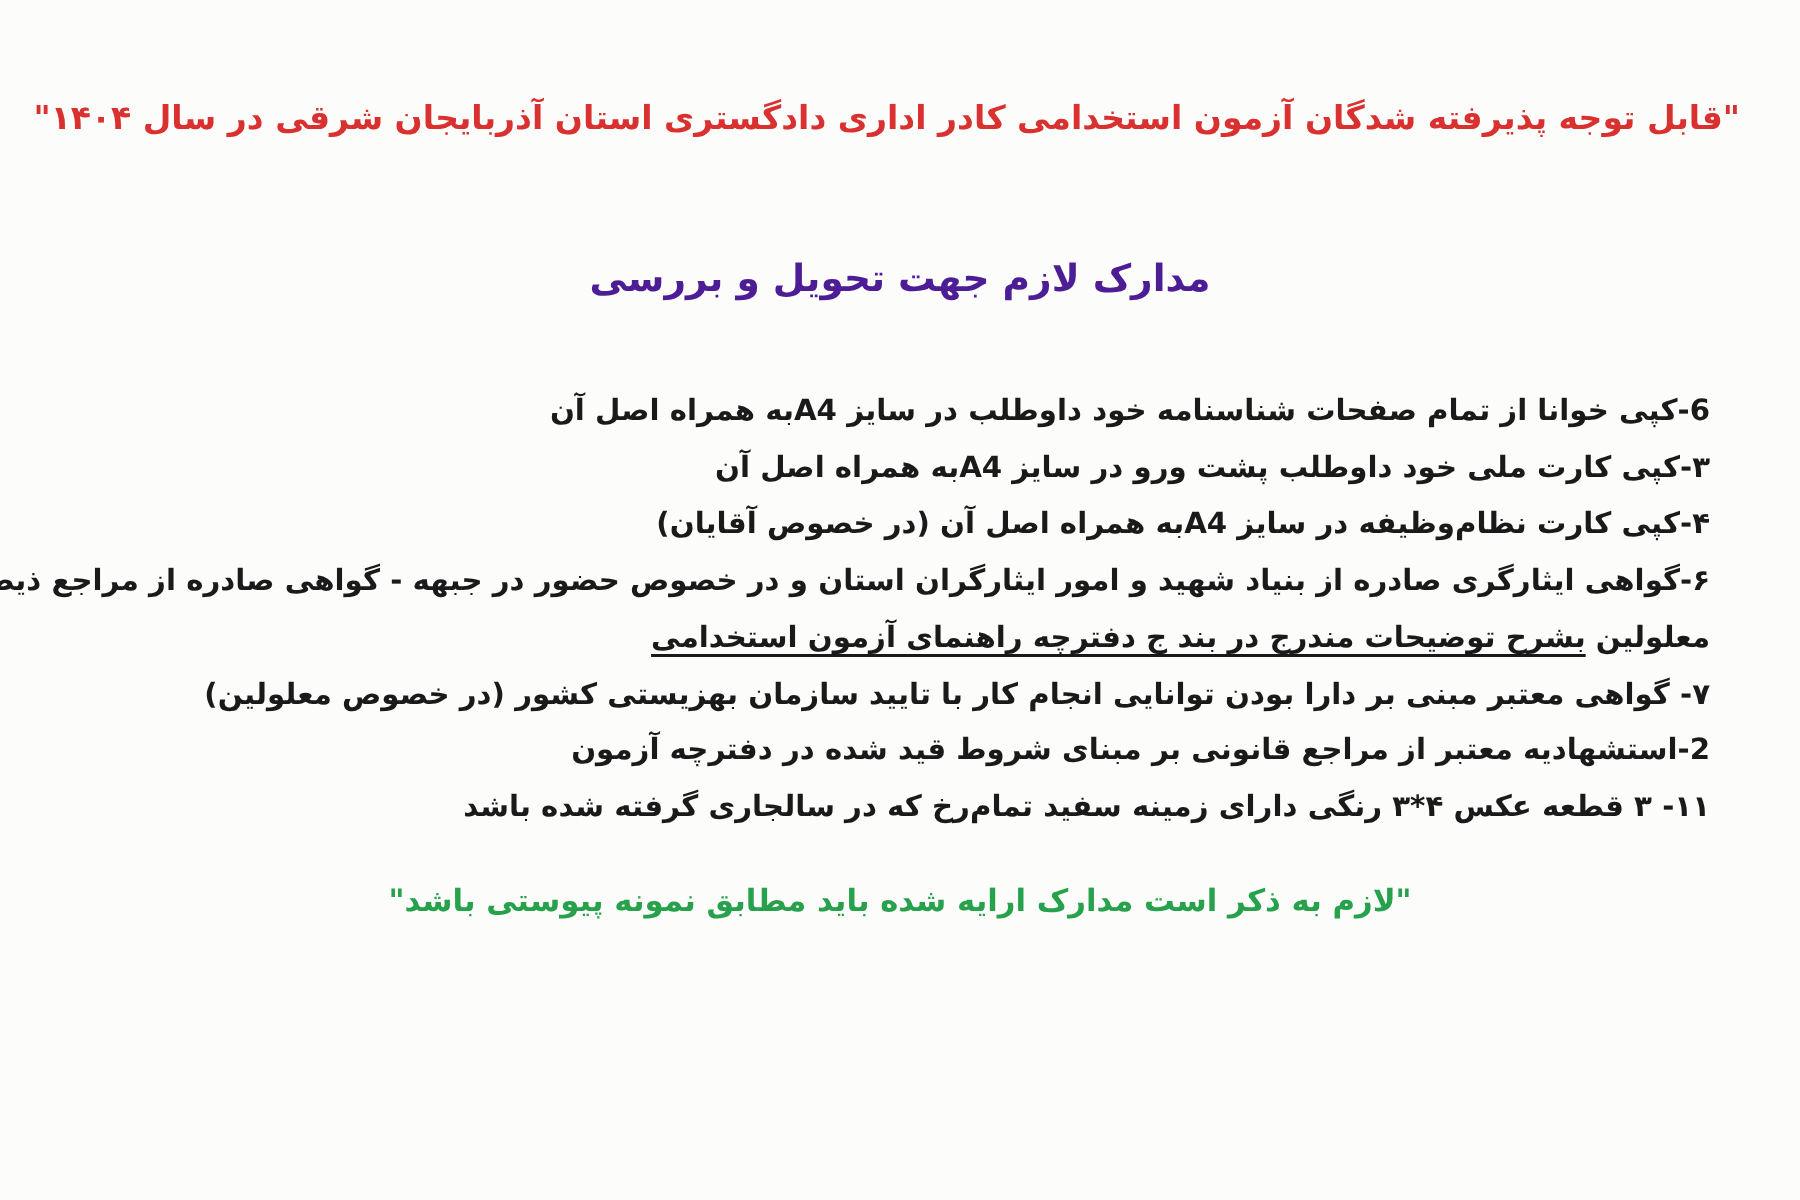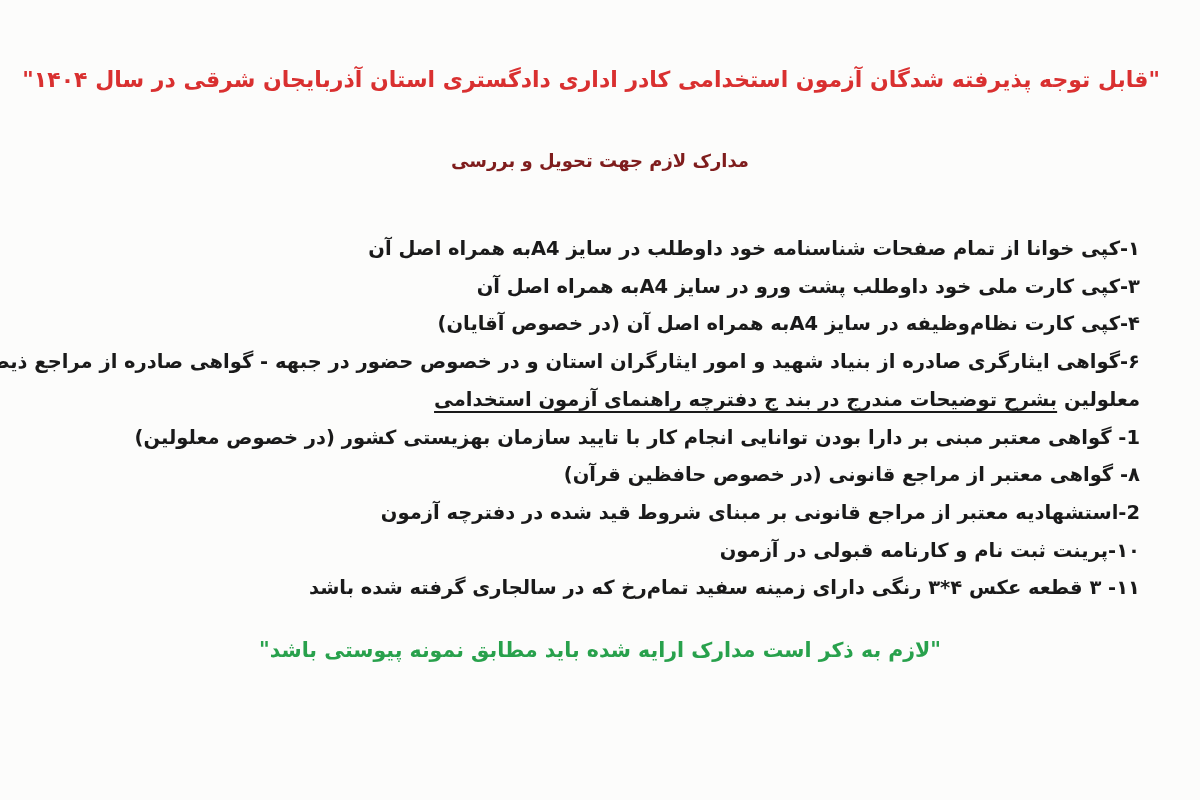--- a/index.html
+++ b/index.html
@@ -18,24 +18,24 @@
   }
   .title {
     margin: 64px 40px 0;
     text-align: center;
     color: #d93030;
     font-size: 22px;
     line-height: 32px;
     white-space: nowrap;
   }
   .subtitle {
-    margin-top: 48px;
+    margin-top: 73px;
     text-align: center;
-    color: #7f1d1d;
-    font-size: 18px;
+    color: #4c1d95;
+    font-size: 25px;
     line-height: 34px;
   }
   .list {
     margin: 52px 60px 0 36px;
     color: #1a1a1a;
     font-size: 19.5px;
     text-align: right;
   }
   .list p {
     line-height: 37.7px;
@@ -58,26 +58,24 @@
 </head>
 <body>
 
 <div class="page">
 
   <h1 class="title">"قابل توجه پذیرفته شدگان آزمون استخدامی کادر اداری دادگستری استان آذربایجان شرقی در سال ۱۴۰۴"</h1>
 
   <h2 class="subtitle">مدارک لازم جهت تحویل و بررسی</h2>
 
   <div class="list">
-    <p>۱-کپی خوانا از تمام صفحات شناسنامه خود داوطلب در سایز A4به همراه اصل آن</p>
+    <p>6-کپی خوانا از تمام صفحات شناسنامه خود داوطلب در سایز A4به همراه اصل آن</p>
     <p>۳-کپی کارت ملی خود داوطلب پشت ورو در سایز A4به همراه اصل آن</p>
     <p>۴-کپی کارت نظام‌وظیفه در سایز A4به همراه اصل آن (در خصوص آقایان)</p>
     <p><span>۶-گواهی ایثارگری صادره از بنیاد شهید و امور ایثارگران استان و در خصوص حضور در جبهه - گواهی صادره از مراجع ذیصلاح مرکز</span><br><span>معلولین </span><span class="u">بشرح توضیحات مندرج در بند ج دفترچه راهنمای آزمون استخدامی</span></p>
-    <p>1- گواهی معتبر مبنی بر دارا بودن توانایی انجام کار با تایید سازمان بهزیستی کشور (در خصوص معلولین)</p>
-    <p>۸- گواهی معتبر از مراجع قانونی (در خصوص حافظین قرآن)</p>
+    <p>۷- گواهی معتبر مبنی بر دارا بودن توانایی انجام کار با تایید سازمان بهزیستی کشور (در خصوص معلولین)</p>
     <p>2-استشهادیه معتبر از مراجع قانونی بر مبنای شروط قید شده در دفترچه آزمون</p>
-    <p>۱۰-پرینت ثبت نام و کارنامه قبولی در آزمون</p>
     <p>۱۱- ۳ قطعه عکس ۴*۳ رنگی دارای زمینه سفید تمام‌رخ که در سالجاری گرفته شده باشد</p>
   </div>
 
   <div class="footer">"لازم به ذکر است مدارک ارایه شده باید مطابق نمونه پیوستی باشد"</div>
 
 </div>
 
 </body></html>

